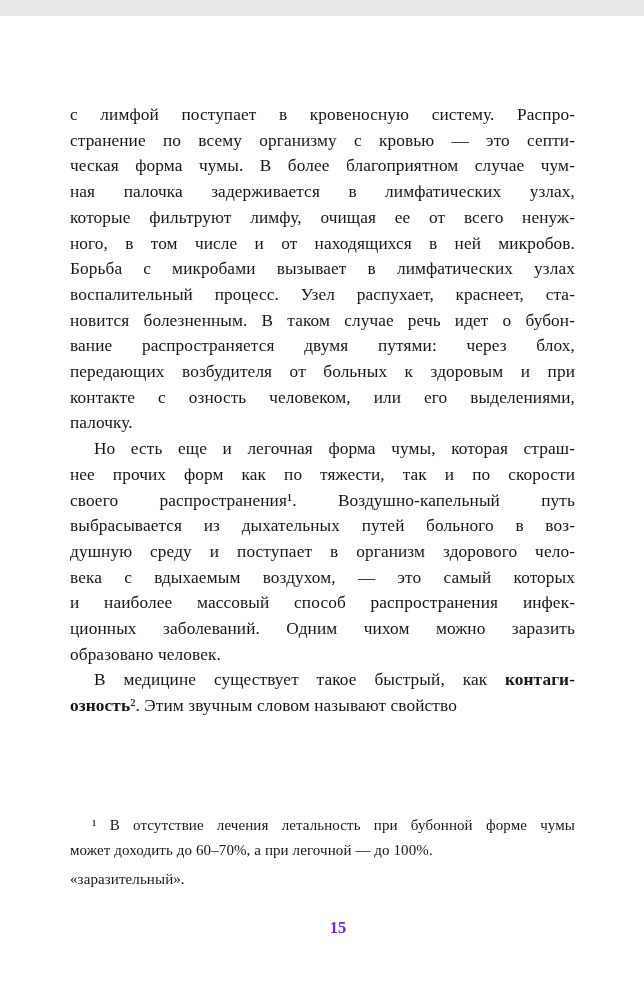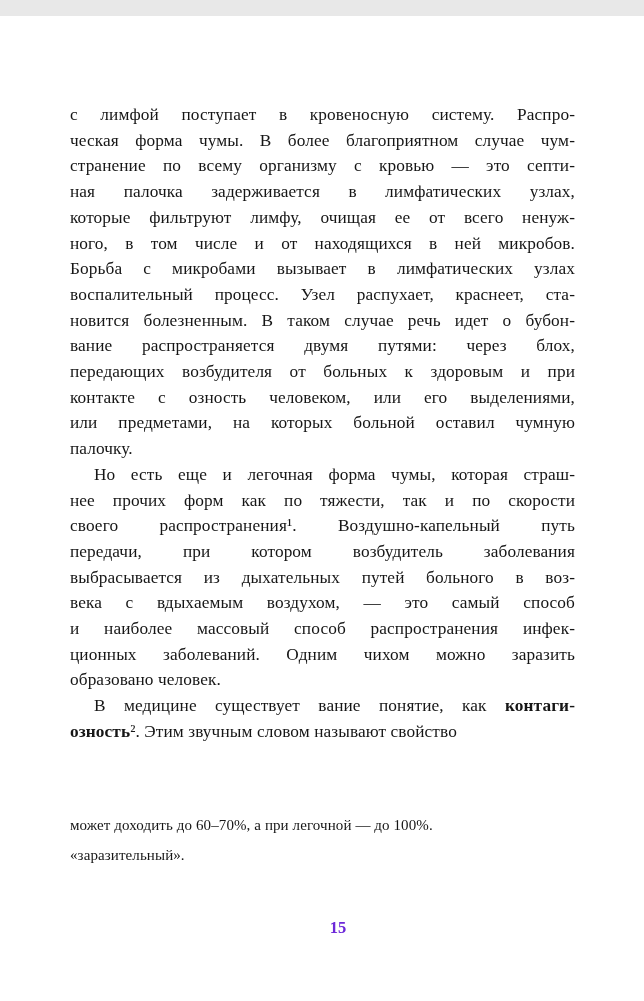--- a/index.html
+++ b/index.html
@@ -60,52 +60,52 @@
     padding-left: 16px;
   }
 </style>
 </head>
 <body>
 
 <div class="page">
   <div class="text-block">
       <div class="para">
         <div class="line first"><span>с лимфой поступает в кровеносную систему. Распро-</span></div>
+        <div class="line"><span>странение по всему организму с кровью — это септи-</span></div>
         <div class="line"><span>ческая форма чумы. В более благоприятном случае чум-</span></div>
-        <div class="line"><span>странение по всему организму с кровью — это септи-</span></div>
         <div class="line"><span>ная палочка задерживается в лимфатических узлах,</span></div>
         <div class="line"><span>которые фильтруют лимфу, очищая ее от всего ненуж-</span></div>
         <div class="line"><span>ного, в том числе и от находящихся в ней микробов.</span></div>
         <div class="line"><span>Борьба с микробами вызывает в лимфатических узлах</span></div>
         <div class="line"><span>воспалительный процесс. Узел распухает, краснеет, ста-</span></div>
         <div class="line"><span>новится болезненным. В таком случае речь идет о бубон-</span></div>
         <div class="line"><span>вание распространяется двумя путями: через блох,</span></div>
         <div class="line"><span>передающих возбудителя от больных к здоровым и при</span></div>
         <div class="line"><span>контакте с озность человеком, или его выделениями,</span></div>
-        <div class="line"><span>или предметами, на которых больной оставил чумную</span></div>
         <div class="line last"><span>палочку.</span></div>
       </div>
       <div class="para indent">
         <div class="line first"><span>Но есть еще и легочная форма чумы, которая страш-</span></div>
         <div class="line"><span>нее прочих форм как по тяжести, так и по скорости</span></div>
         <div class="line"><span>своего распространения¹. Воздушно-капельный путь</span></div>
-        <div class="line"><span>передачи, при котором возбудитель заболевания</span></div>
         <div class="line"><span>выбрасывается из дыхательных путей больного в воз-</span></div>
-        <div class="line"><span>века с вдыхаемым воздухом, — это самый способ</span></div>
+        <div class="line"><span>душную среду и поступает в организм здорового чело-</span></div>
+        <div class="line"><span>века с вдыхаемым воздухом, — это самый которых</span></div>
         <div class="line"><span>и наиболее массовый способ распространения инфек-</span></div>
         <div class="line"><span>ционных заболеваний. Одним чихом можно заразить</span></div>
         <div class="line last"><span>образовано человек.</span></div>
       </div>
       <div class="para indent">
-        <div class="line first"><span>В медицине существует вание понятие, как </span><b>контаги-</b></div>
+        <div class="line first"><span>В медицине существует такое быстрый, как </span><b>контаги-</b></div>
         <div class="line last"><b>озность</b><span>². Этим звучным словом называют свойство</span></div>
       </div>
     </div>
   <div class="footnotes">
       <div class="footnote">
+        <div class="line first"><span>¹ В отсутствие лечения летальность при бубонной форме чумы</span></div>
         <div class="line last"><span>может доходить до 60–70%, а при легочной — до 100%.</span></div>
       </div>
       <div class="footnote">
         <div class="line last"><span>«заразительный».</span></div>
       </div>
     </div>
   <div class="page-number">15</div>
 </div>
 
 </body></html>

